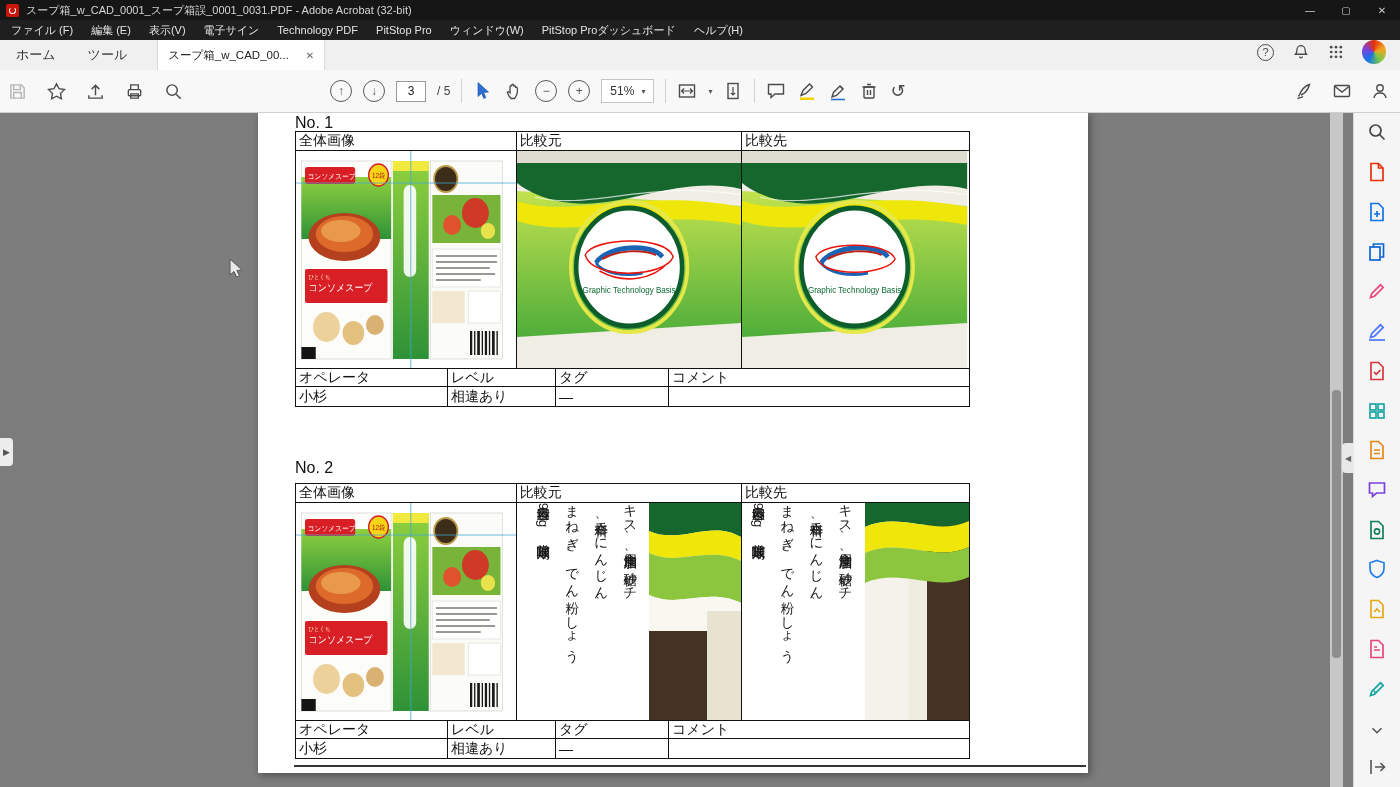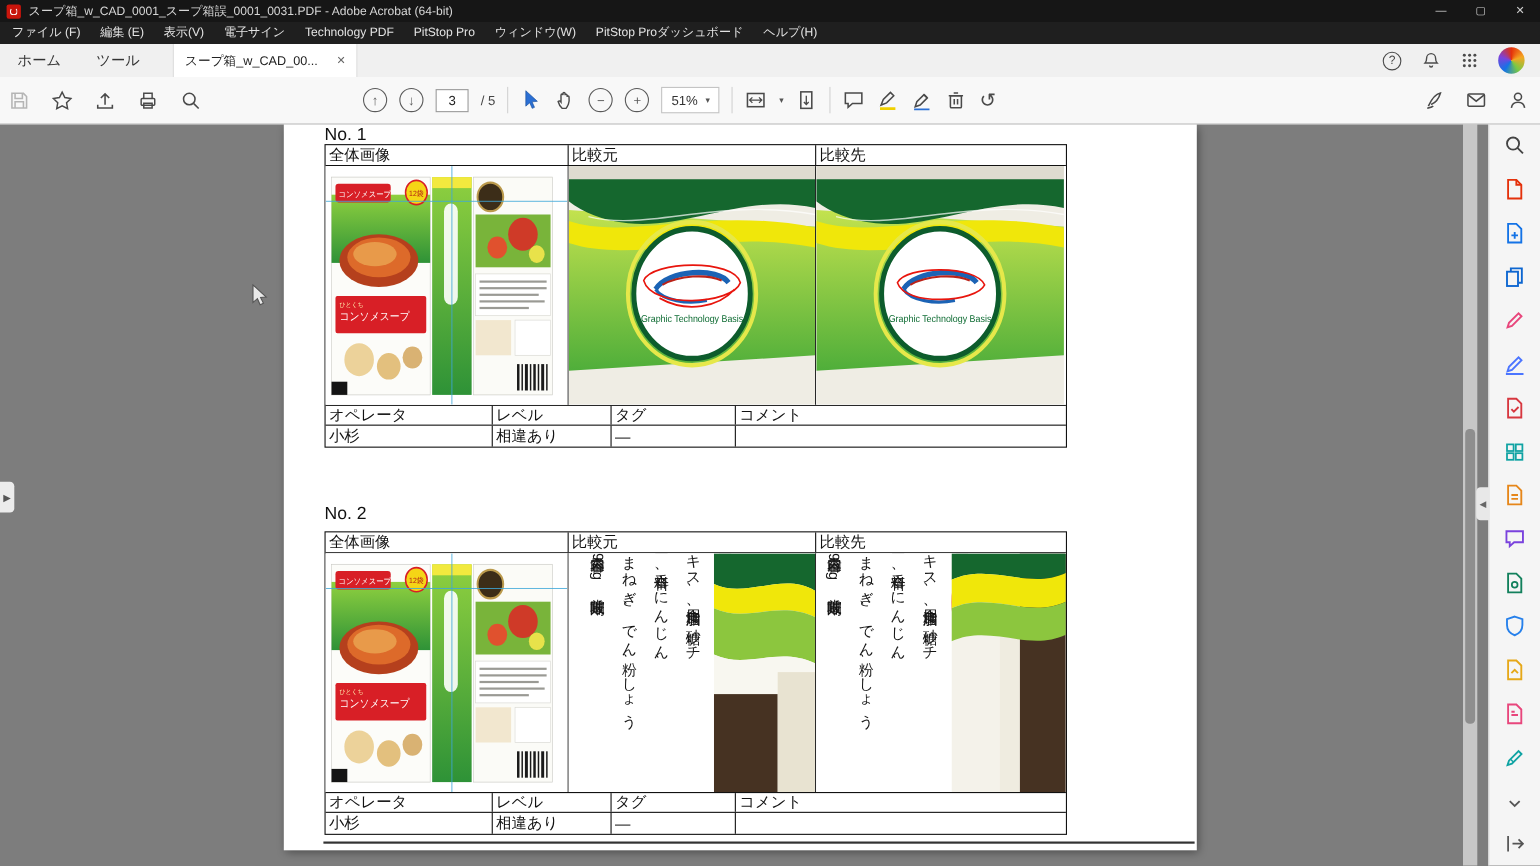--- a/index.html
+++ b/index.html
@@ -12,21 +12,21 @@
   .app-icon::after{content:"";position:absolute;inset:3px;border:1.5px solid #fff;border-radius:50%;border-top-color:transparent}
   .tb-title{margin-left:7px;font-size:11px;color:#d6d6d6;white-space:nowrap}
   .win-controls{margin-left:auto;display:flex;height:100%}
   .wc{width:36px;height:100%;display:flex;align-items:center;justify-content:center;color:#cfcfcf;font-size:10px;cursor:default}
 
   
   .menubar{position:absolute;top:20px;left:0;right:0;height:20px;background:#1f1f1f;display:flex;align-items:center;padding-left:2px;z-index:30}
   .menu-item{font-size:11px;color:#e3e3e3;padding:0 9px;line-height:20px;white-space:nowrap;cursor:default}
 
   
-  .tabbar{position:absolute;top:40px;left:0;right:0;height:30px;background:#f0f0f0;display:flex;align-items:center;z-index:30}
+  .tabbar{position:absolute;top:40px;left:0;right:0;height:30px;background:#f0f0f0;display:flex;align-items:flex-start;z-index:30}
   .tab{font-size:13px;color:#333;padding:0 16px;line-height:30px;cursor:default}
   .doc-tab{height:30px;background:#ffffff;border-left:1px solid #d9d9d9;border-right:1px solid #d9d9d9;display:flex;align-items:center;padding:0 10px;width:168px;margin-left:14px}
   .doc-tab-label{font-size:11.5px;color:#222;white-space:nowrap;overflow:hidden;flex:1}
   .doc-tab-close{font-size:10px;color:#666;margin-left:8px;cursor:default}
   .tabbar-right{margin-left:auto;display:flex;align-items:center;gap:18px;padding-right:14px}
   .help-circle{width:17px;height:17px;border:1.4px solid #4a4a4a;border-radius:50%;font-size:11px;color:#4a4a4a;display:flex;align-items:center;justify-content:center}
   .avatar{width:24px;height:24px;border-radius:50%;background:conic-gradient(#e4310b,#f5a623,#7ac943,#1473e6,#7a42dd,#e4310b)}
 
   
   .toolbar{position:absolute;top:70px;left:0;right:0;height:43px;background:#f8f8f8;border-bottom:1px solid #cfcfcf;z-index:30}
@@ -78,21 +78,21 @@
   .rail-collapse{position:absolute;left:-12px;top:330px;width:12px;height:30px;background:#e8e8e8;border-radius:4px 0 0 4px;display:flex;align-items:center;justify-content:center;font-size:8px;color:#666}
   .rail-bottom{margin-top:auto;margin-bottom:8px;display:flex;flex-direction:column;align-items:center;gap:12px}
 
   .mouse-cursor{position:absolute;left:228px;top:145px;z-index:40}
 </style>
 </head>
 <body>
 
 <div class="titlebar">
   <div class="app-icon"></div>
-  <div class="tb-title">スープ箱_w_CAD_0001_スープ箱誤_0001_0031.PDF - Adobe Acrobat (64-bit)</div>
+  <div class="tb-title">スープ箱_w_CAD_0001_スープ箱誤_0001_0031.PDF - Adobe Acrobat (32-bit)</div>
   <div class="win-controls">
     <div class="wc">—</div>
     <div class="wc">▢</div>
     <div class="wc close">✕</div>
   </div>
 </div>
 
 <div class="menubar">
   <span class="menu-item">ファイル (F)</span>
   <span class="menu-item">編集 (E)</span>

